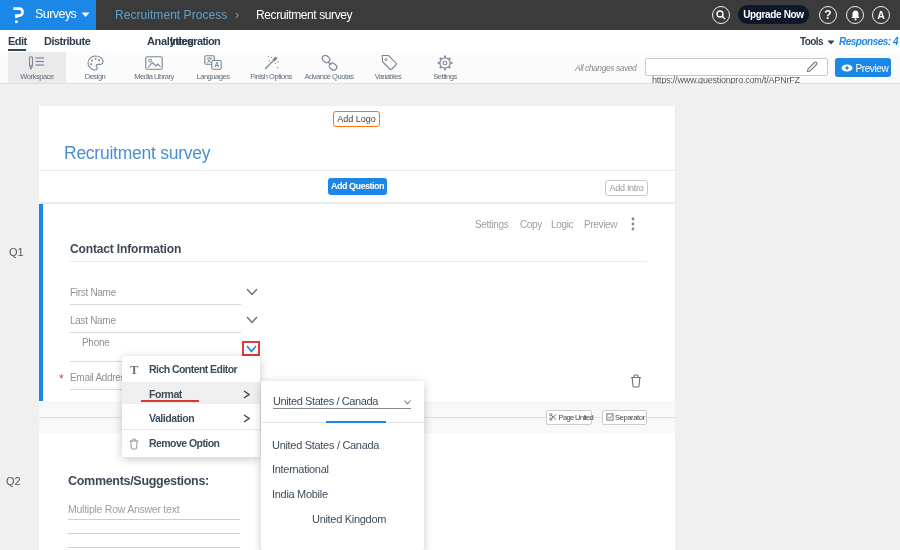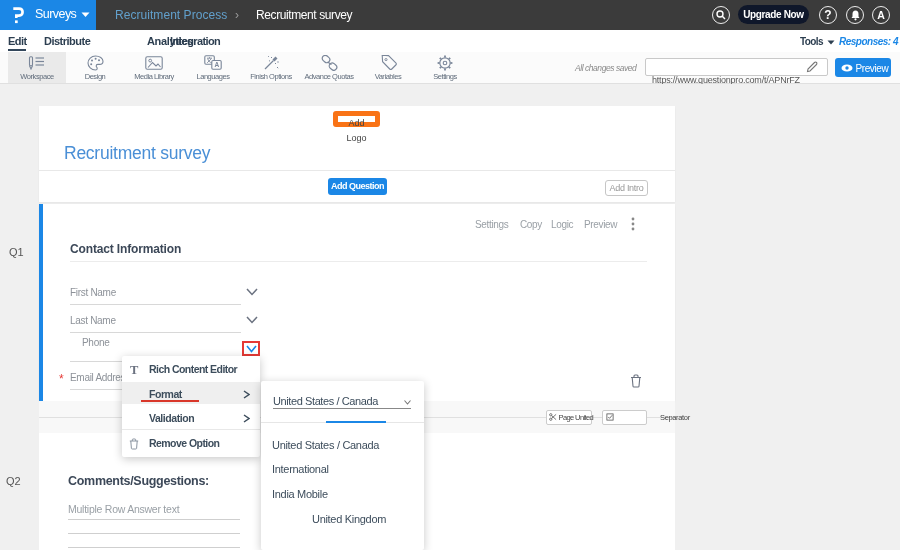--- a/index.html
+++ b/index.html
@@ -138,21 +138,21 @@
 <div class="abs" style="left:835px;top:58px;width:56px;height:19px;background:#1b87e6;border-radius:3px;"></div>
 <svg class="abs" style="left:841px;top:63.5px;" width="12" height="8" viewBox="0 0 12 8">
     <ellipse cx="6" cy="4" rx="5.5" ry="3.6" fill="#fff"></ellipse>
     <circle cx="6" cy="4" r="1.7" fill="#1b87e6"></circle>
   </svg>
 <div class="abs" style="left:855.5px;top:62.5px;color:#fff;font-size:10px;letter-spacing:-0.4px;">Preview</div>
 
 <div class="abs" style="left:0;top:84px;width:900px;height:466px;background:#f0f0f0;"></div>
 
 <div class="abs" style="left:39px;top:106px;width:636px;height:96px;background:#fff;box-shadow:0 1px 2px rgba(0,0,0,0.05);"></div>
-<div class="abs" style="left:333px;top:111px;width:47px;height:16px;background:#fff;border:5px solid #f97316;border-radius:3px;color:#444;font-size:9px;text-align:center;line-height:15px;">Add Logo</div>
+<div class="abs" style="left:333px;top:111px;width:47px;height:16px;background:#fff;border:1px solid #f97316;border-radius:3px;color:#444;font-size:9px;text-align:center;line-height:15px;">Add Logo</div>
 <div class="abs" style="left:64px;top:143px;color:#4a8fd6;font-size:17.5px;letter-spacing:-0.25px;">Recruitment survey</div>
 <div class="abs" style="left:39px;top:170px;width:636px;height:1px;background:#e8e8e8;"></div>
 <div class="abs" style="left:328px;top:178px;width:59px;height:17px;background:#1b87e6;border-radius:3px;color:#fff;font-size:9px;font-weight:bold;letter-spacing:-0.5px;text-align:center;line-height:17px;white-space:nowrap;">Add Question</div>
 <div class="abs" style="left:605px;top:180px;width:43px;height:16px;background:#fff;border:1px solid #c6c6c6;border-radius:3px;color:#999;font-size:9px;letter-spacing:-0.3px;text-align:center;line-height:15px;">Add Intro</div>
 
 <div class="abs" style="left:39px;top:204px;width:636px;height:197px;background:#fff;border-left:4px solid #1b87e6;box-shadow:0 1px 2px rgba(0,0,0,0.05);"></div>
 <div class="abs" style="left:9px;top:246px;color:#555;font-size:11px;">Q1</div>
 <div class="abs" style="left:475px;top:218.5px;color:#9aa0a6;font-size:10px;letter-spacing:-0.35px;">Settings</div>
 <div class="abs" style="left:520px;top:218.5px;color:#9aa0a6;font-size:10px;letter-spacing:-0.35px;">Copy</div>
 <div class="abs" style="left:551px;top:218.5px;color:#9aa0a6;font-size:10px;letter-spacing:-0.35px;">Logic</div>
@@ -198,21 +198,21 @@
     <circle cx="2" cy="2" r="1.3" fill="none" stroke="#555" stroke-width="0.9"></circle>
     <circle cx="2" cy="7" r="1.3" fill="none" stroke="#555" stroke-width="0.9"></circle>
     <path d="M3,3 L8,7.5 M3,6 L8,1.5" stroke="#555" stroke-width="0.9"></path>
   </svg>
 <div class="abs" style="left:558.5px;top:412.5px;color:#444;font-size:7.5px;letter-spacing:-0.6px;">Page United</div>
 <div class="abs" style="left:602px;top:409.5px;width:45px;height:15px;background:#fff;border:1px solid #ccc;border-radius:2px;"></div>
 <svg class="abs" style="left:605.5px;top:413px;" width="8" height="8" viewBox="0 0 9 9">
     <rect x="1" y="1" width="7" height="7" fill="none" stroke="#555" stroke-width="0.9"></rect>
     <path d="M2.5,4.5 L4,6 L7,2.5" fill="none" stroke="#555" stroke-width="0.9"></path>
   </svg>
-<div class="abs" style="left:615px;top:412.5px;color:#444;font-size:7.5px;letter-spacing:-0.35px;padding-left:45px;">Separator</div>
+<div class="abs" style="left:615px;top:412.5px;color:#444;font-size:7.5px;letter-spacing:-0.35px;">Separator</div>
 
 <div class="abs" style="left:39px;top:433px;width:636px;height:117px;background:#fff;"></div>
 <div class="abs" style="left:6px;top:475px;color:#555;font-size:11px;">Q2</div>
 <div class="abs" style="left:68px;top:474px;color:#3c4858;font-size:12.5px;font-weight:bold;letter-spacing:-0.3px;">Comments/Suggestions:</div>
 <div class="abs" style="left:68px;top:503px;color:#9aa0a6;font-size:10.5px;letter-spacing:-0.25px;">Multiple Row Answer text</div>
 <div class="abs" style="left:68px;top:518.5px;width:172px;height:1px;background:#cfcfcf;"></div>
 <div class="abs" style="left:68px;top:532.5px;width:172px;height:1px;background:#cfcfcf;"></div>
 <div class="abs" style="left:68px;top:546.5px;width:172px;height:1px;background:#cfcfcf;"></div>
 
 <div class="abs" style="left:121.5px;top:356px;width:138px;height:101px;background:#fff;border-radius:2px;box-shadow:0 2px 10px rgba(0,0,0,0.22);z-index:10;"></div>

